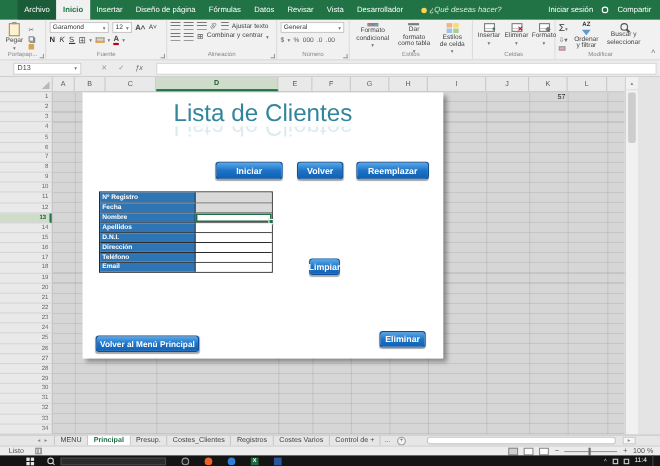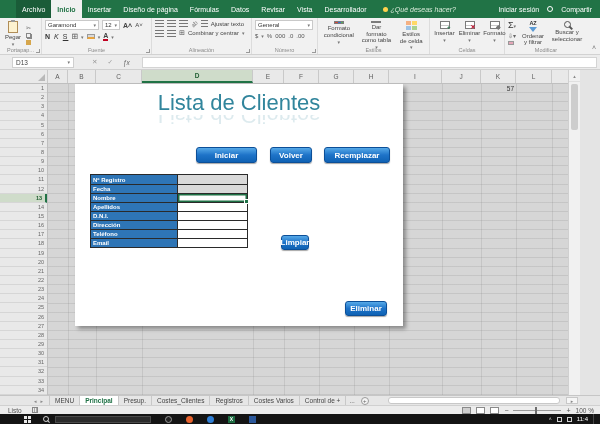--- a/index.html
+++ b/index.html
@@ -480,20 +480,21 @@
           <div class="flabel">Teléfono</div>
           <div class="fvalue white"></div>
         </div>
         <div class="frow">
           <div class="flabel">Email</div>
           <div class="fvalue white"></div>
         </div>
       </div>
 
     <div class="xlbtn b-limpiar">Limpiar</div>
+    <div class="xlbtn b-volver">Volver al Menú Principal</div>
     <div class="xlbtn b-eliminar">Eliminar</div>
   </div>
 
   <div class="tabbar">
     <div class="tabnav">
       <span>◂</span>
       <span>▸</span>
     </div>
     <div class="stabs" id="sheet-tabs-list">
         <div class="stab">MENU</div>

